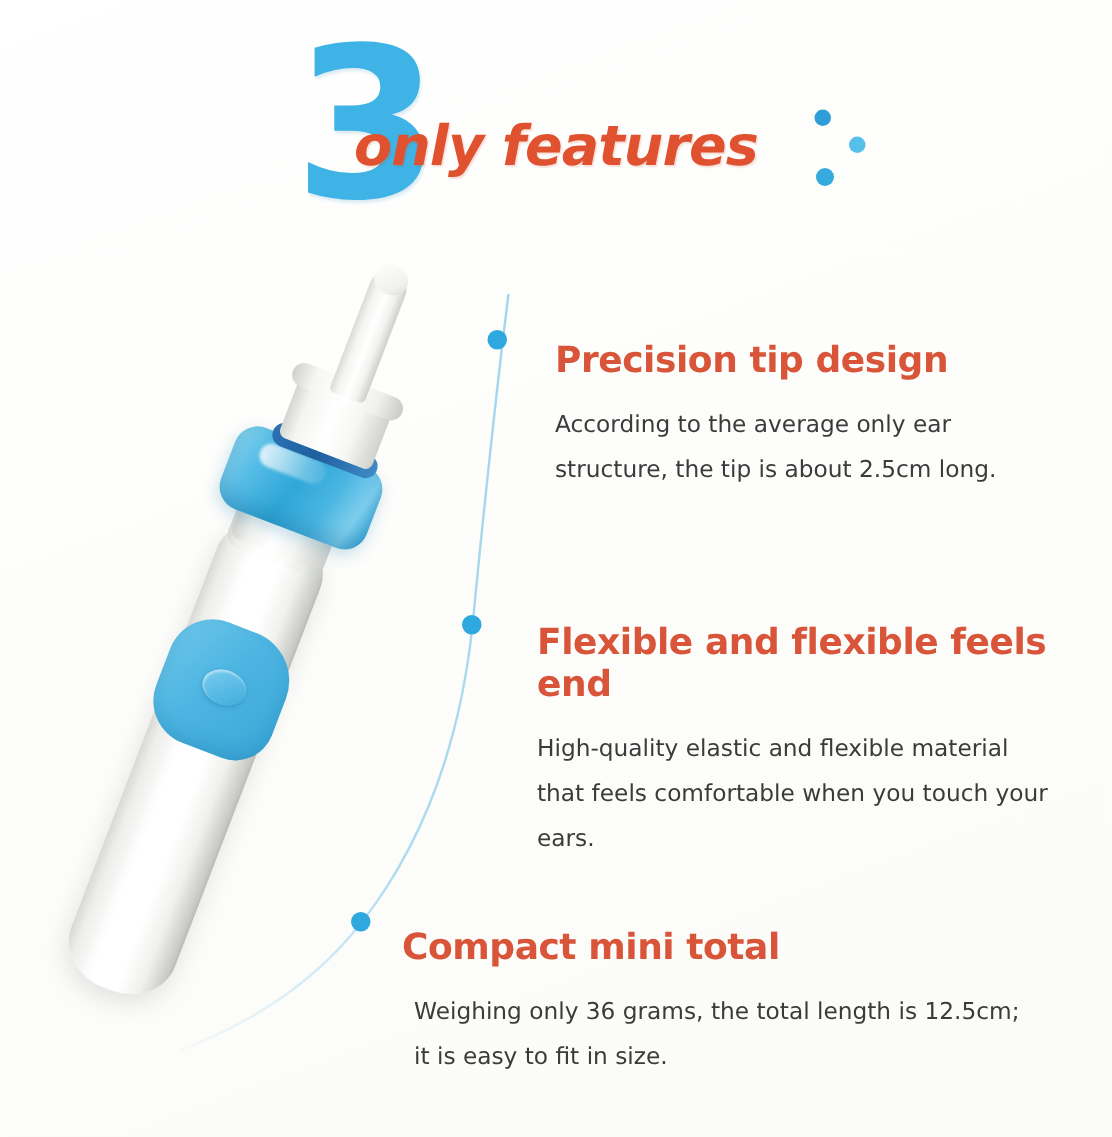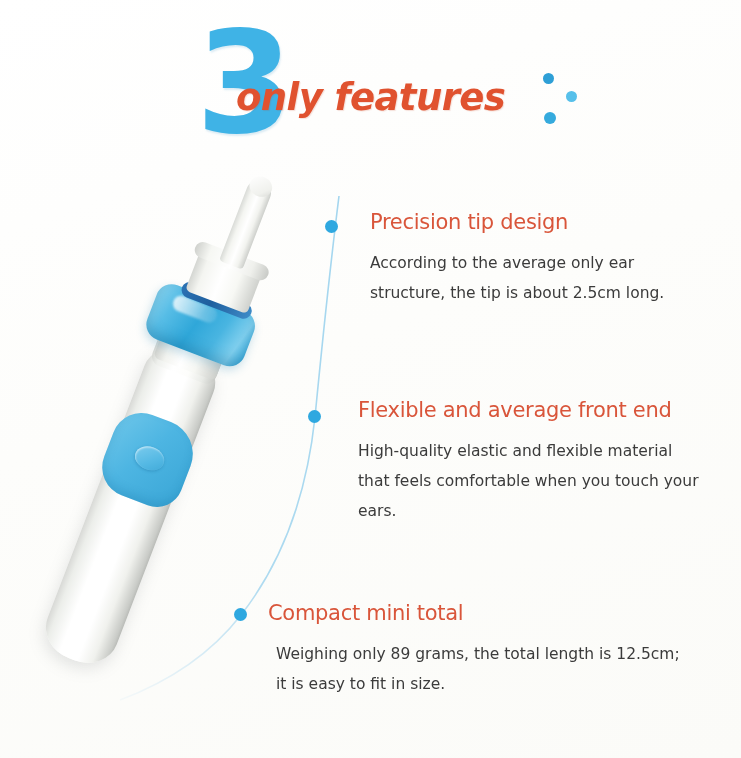--- a/index.html
+++ b/index.html
@@ -81,24 +81,24 @@
   .node-dot.n1 { left: 325px; top: 220px; }
   .node-dot.n2 { left: 308px; top: 410px; }
   .node-dot.n3 { left: 234px; top: 608px; }
 
   
   .feature {
     position: absolute;
   }
   .feature .f-title {
     color: #d9553a;
-    font-weight: normal;
-    font-size: 21px;
+    font-weight: bold;
+    font-size: 24px;
     letter-spacing: -0.3px;
-    margin: 0 0 14px 0;
+    margin: 16px 0 14px 0;
     font-family: "DejaVu Sans", sans-serif;
   }
   .feature .f-body {
     color: #3b3b3b;
     font-size: 15.5px;
     line-height: 1.95;
     margin: 0;
     font-family: "DejaVu Sans", sans-serif;
     font-weight: 400;
   }
@@ -305,22 +305,22 @@
   <span class="node-dot n1"></span>
   <span class="node-dot n2"></span>
   <span class="node-dot n3"></span>
 
   <div class="feature" id="feature-1">
     <h2 class="f-title">Precision tip design</h2>
     <p class="f-body">According to the average only ear structure, the tip is about 2.5cm long.</p>
   </div>
 
   <div class="feature" id="feature-2">
-    <h2 class="f-title">Flexible and average front end</h2>
+    <h2 class="f-title">Flexible and flexible feels end</h2>
     <p class="f-body">High-quality elastic and flexible material that feels comfortable when you touch your ears.</p>
   </div>
 
   <div class="feature" id="feature-3">
     <h2 class="f-title">Compact mini total</h2>
-    <p class="f-body">Weighing only 89 grams, the total length is 12.5cm; it is easy to fit in size.</p>
+    <p class="f-body">Weighing only 36 grams, the total length is 12.5cm; it is easy to fit in size.</p>
   </div>
 
 </div>
 
 </body></html>

